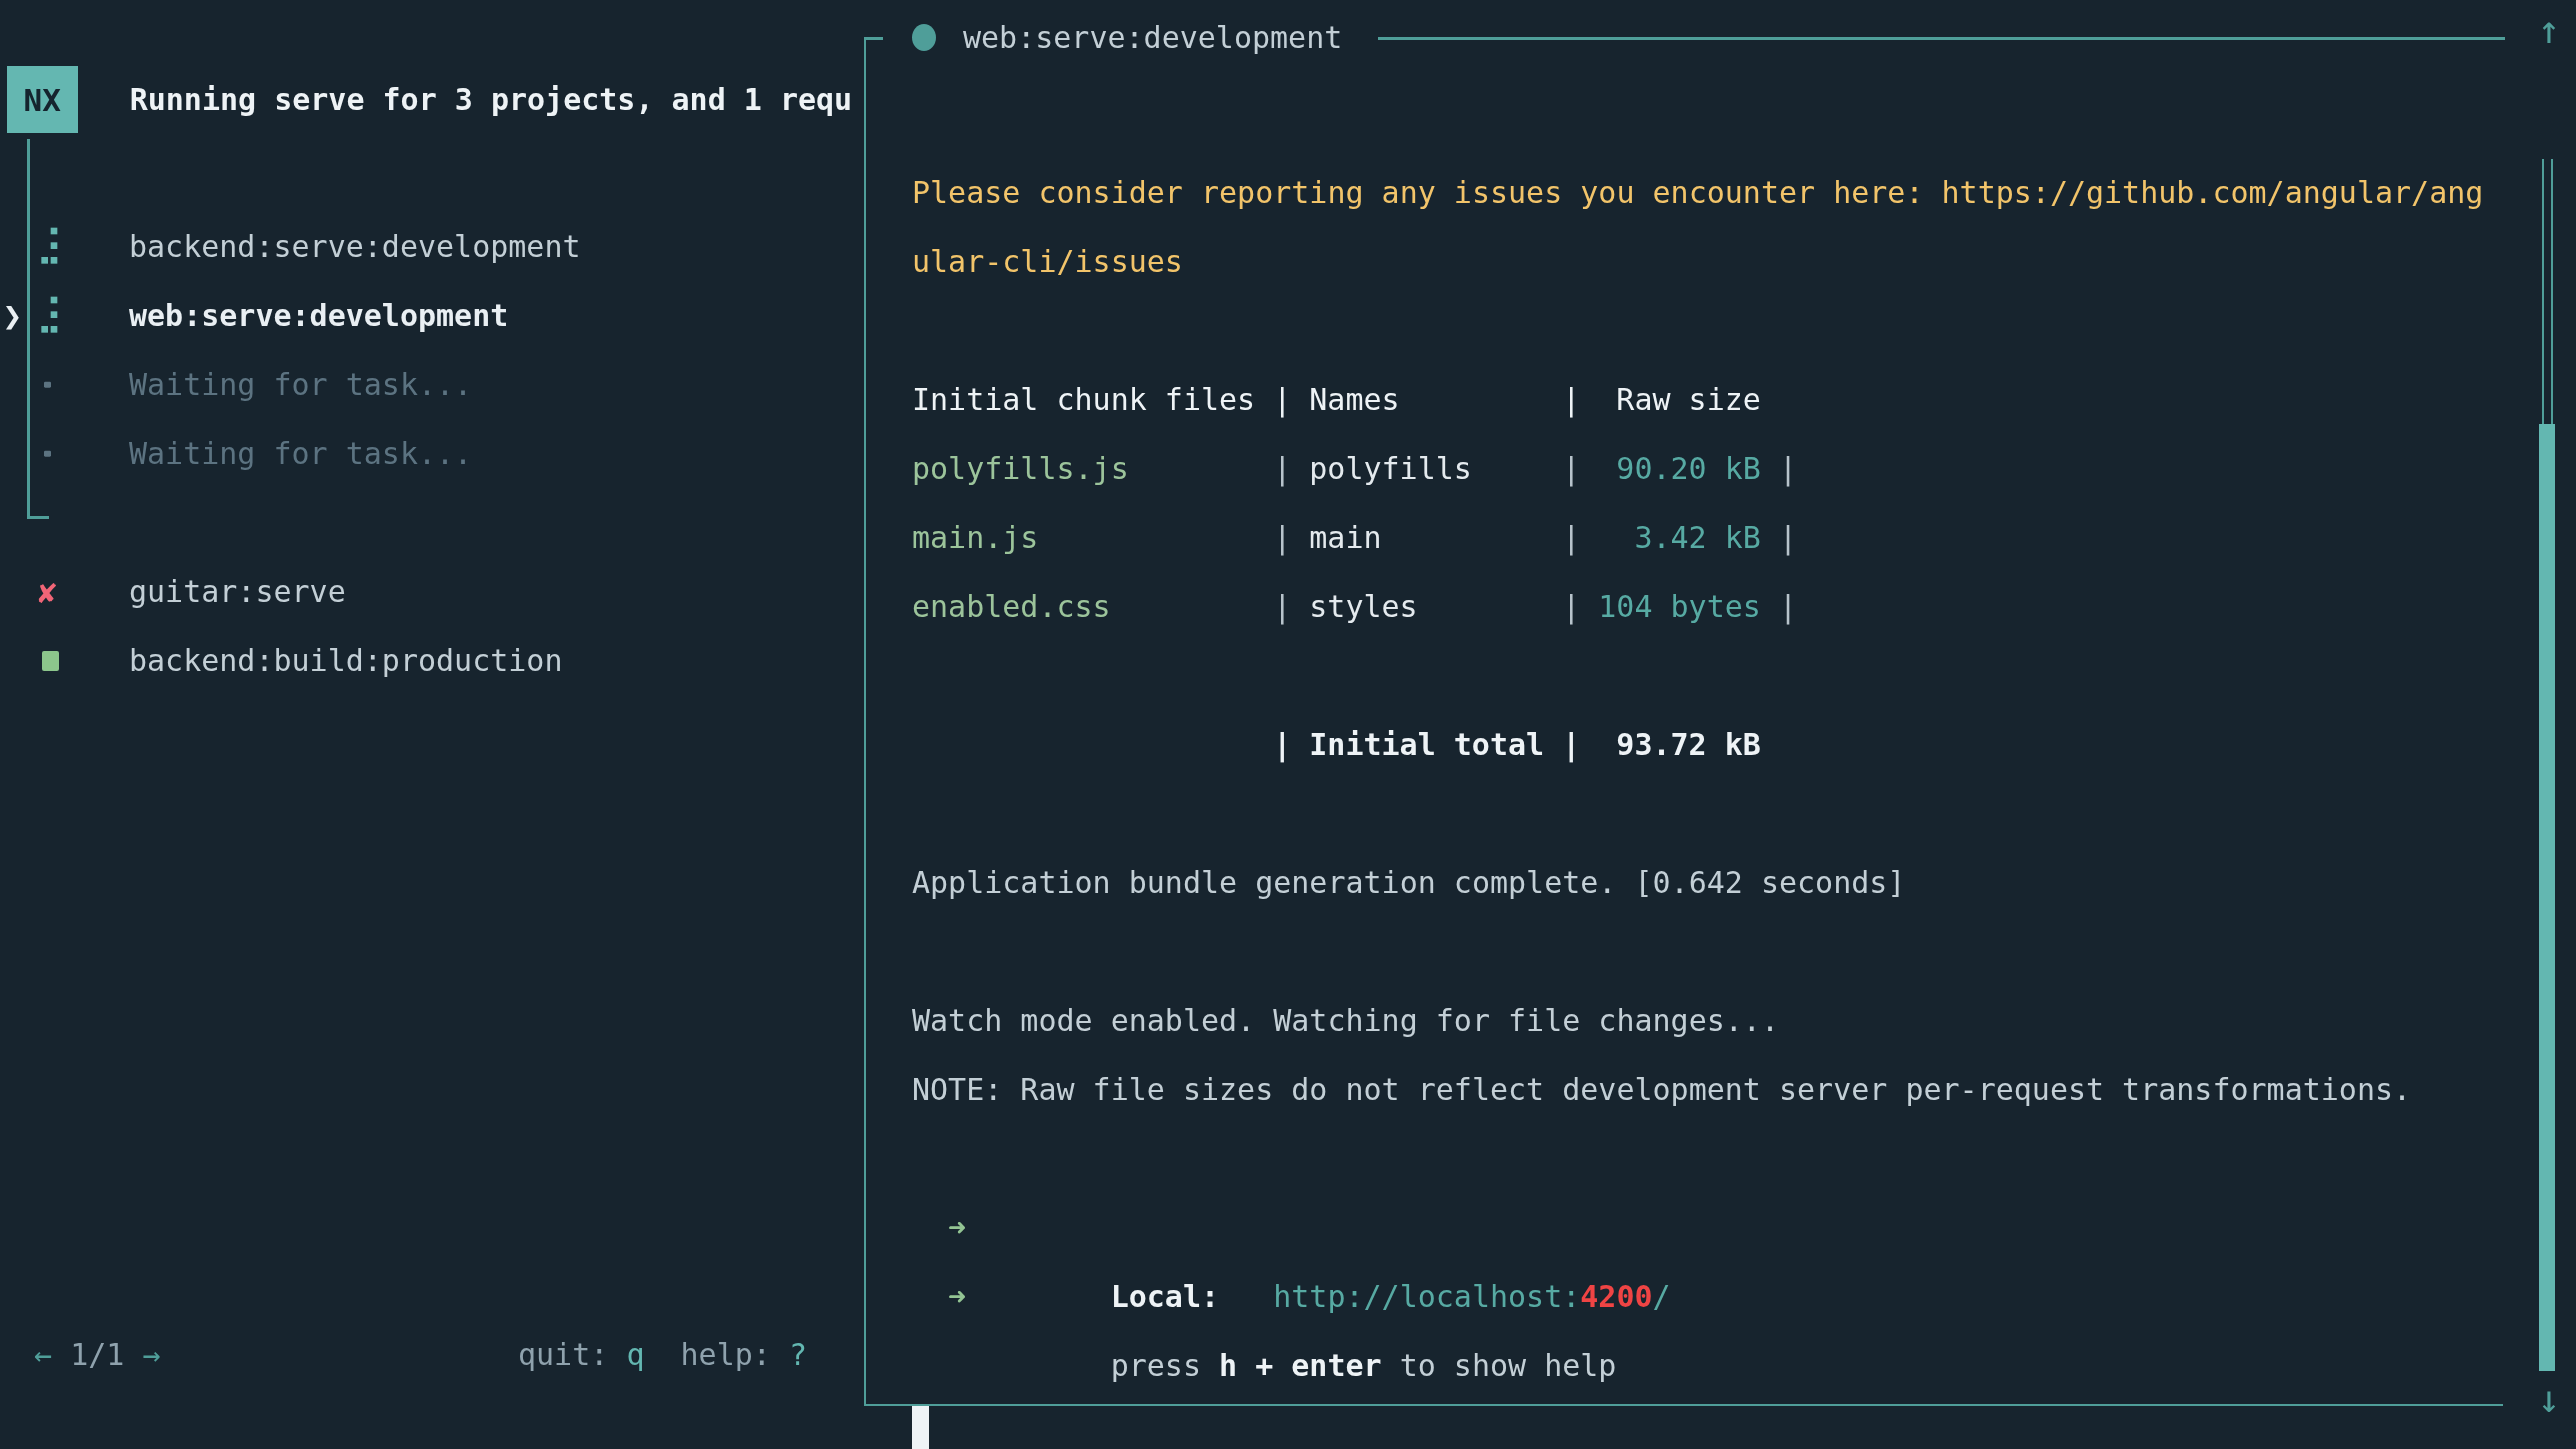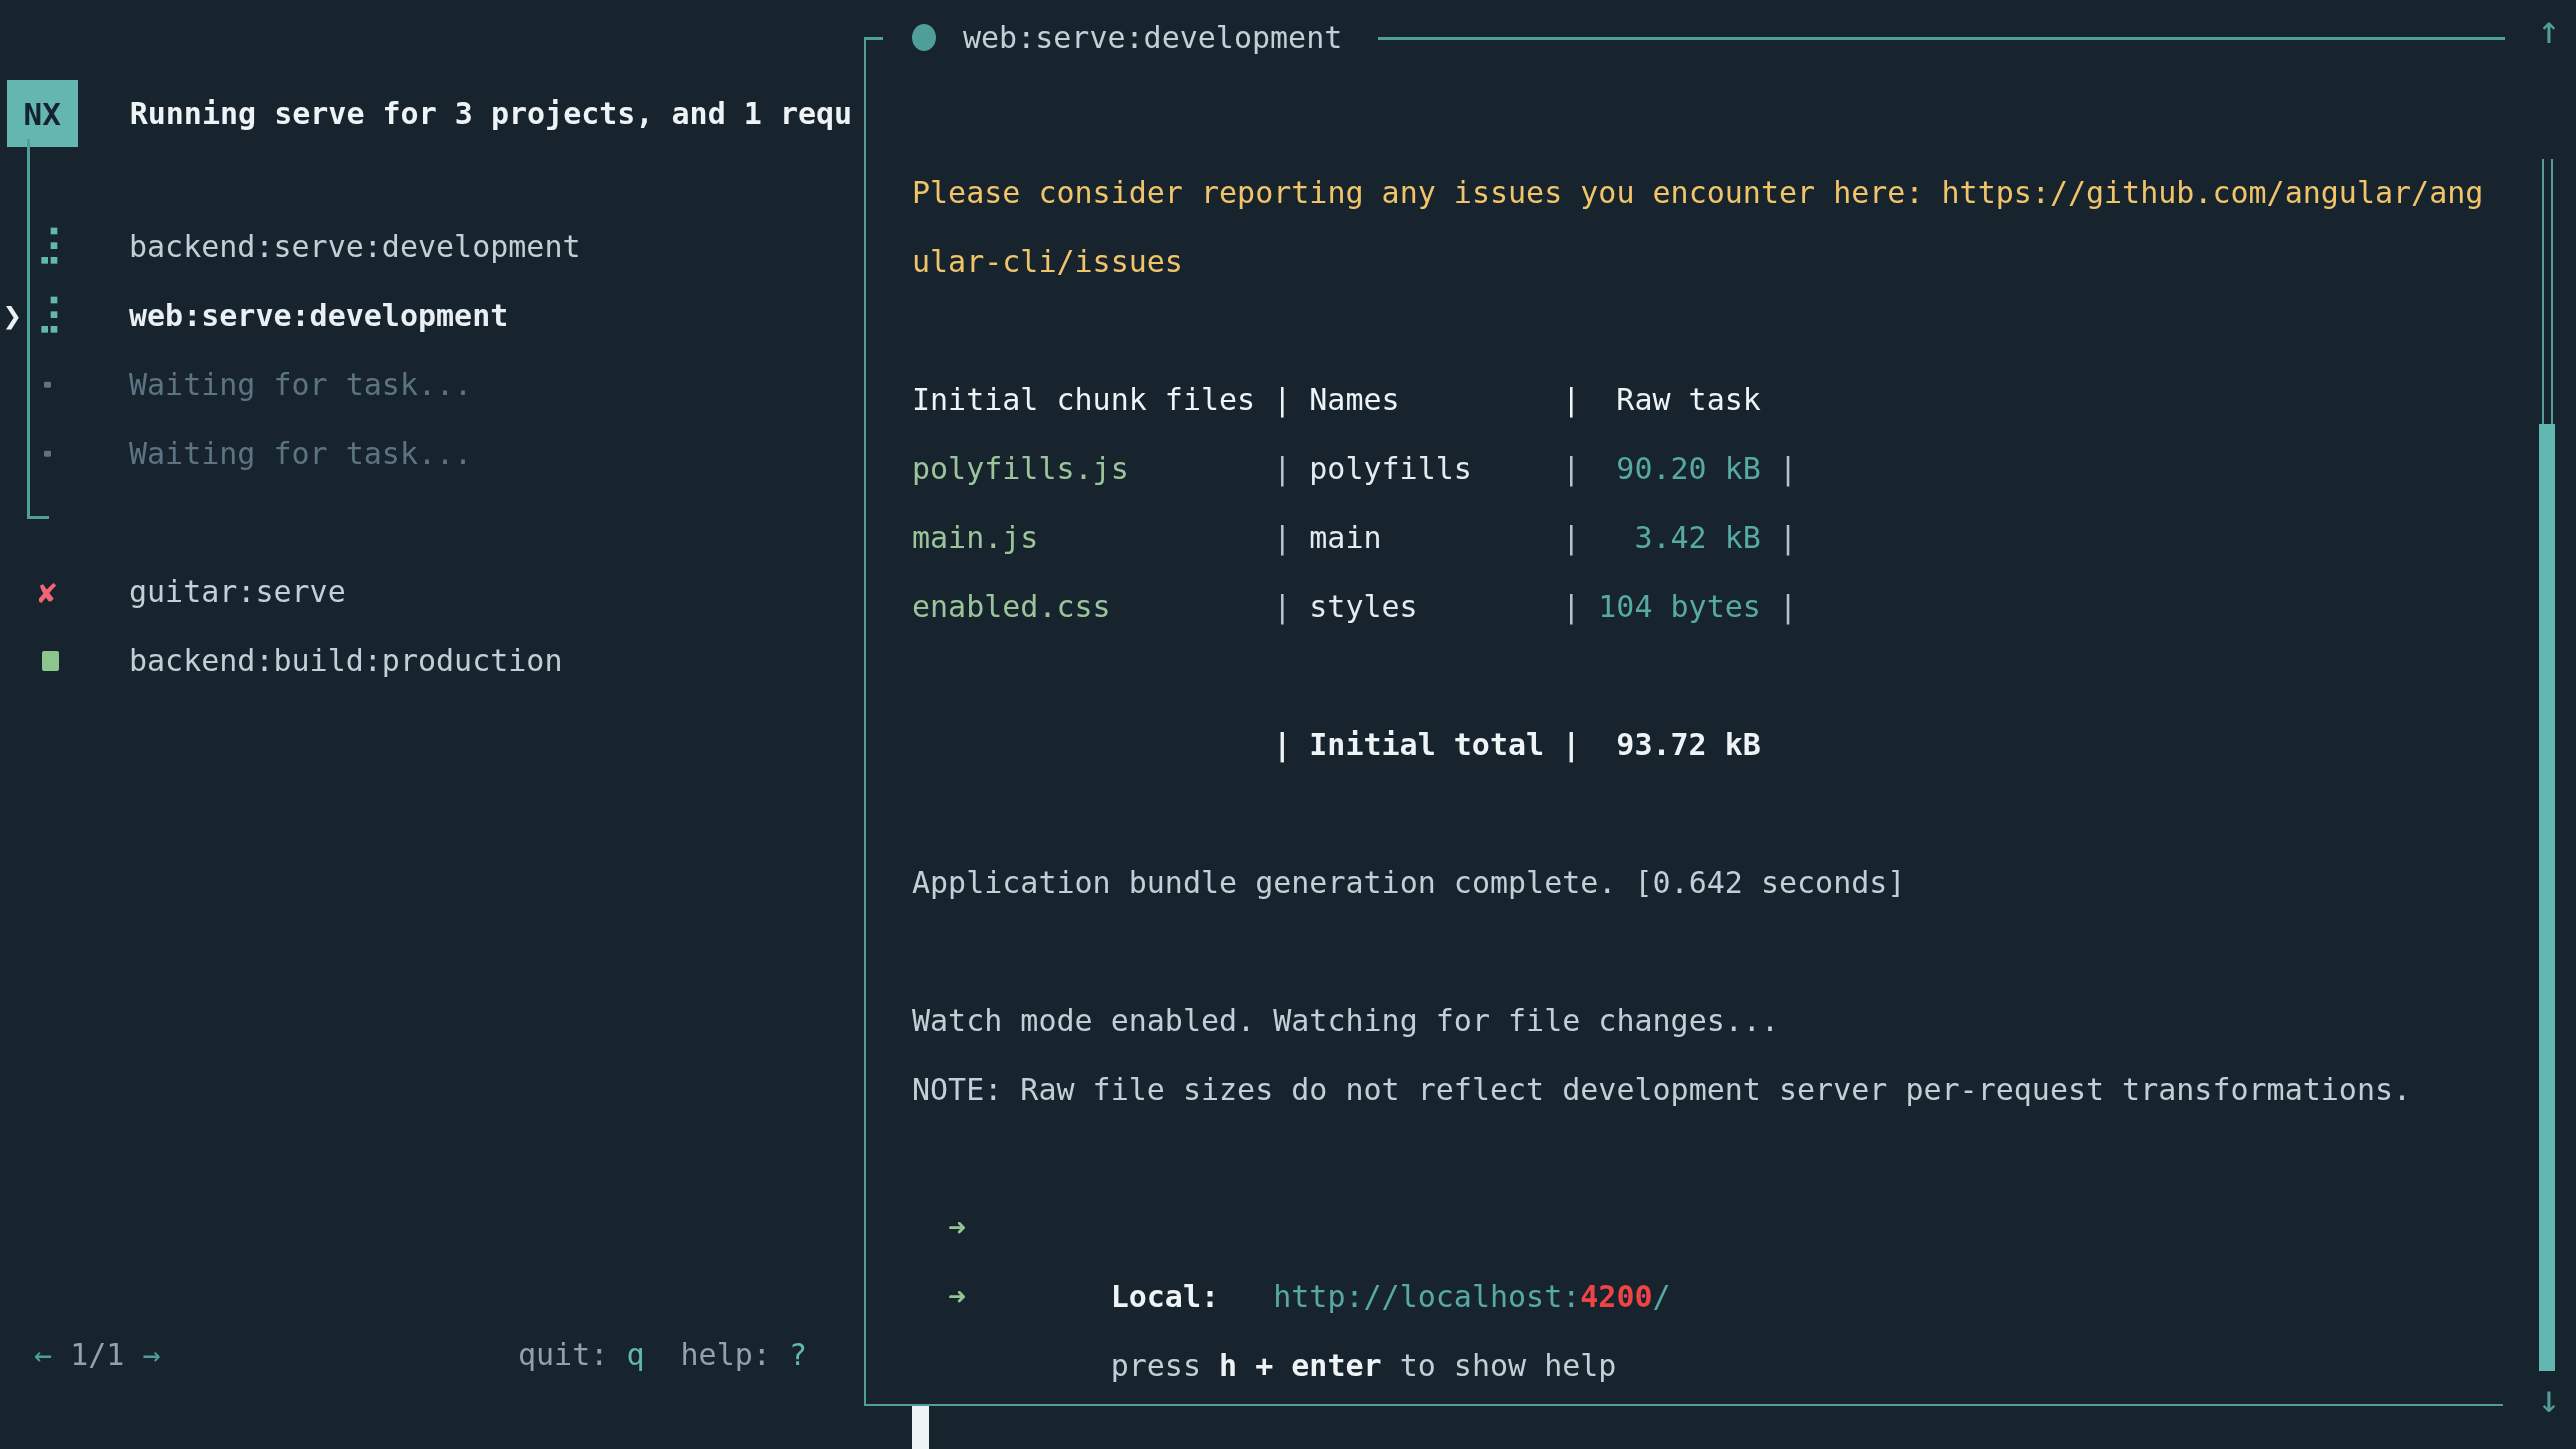--- a/index.html
+++ b/index.html
@@ -9,21 +9,21 @@
     font-family:"DejaVu Sans Mono", monospace;
     font-size:30px;
     color:#c3cfd6;
   }
 
   
   .sidebar {
     position:absolute; left:0; top:0; width:864px; height:1449px;
     overflow:hidden;
   }
-  .brand-row { position:absolute; left:6.7px; top:80px; height:67px; display:flex; align-items:center; }
+  .brand-row { position:absolute; left:6.7px; top:66px; height:67px; display:flex; align-items:center; }
   .nx-badge {
     width:71px; height:67px; background:#64b7b1; color:#15242e;
     display:flex; align-items:center; justify-content:center;
     font-weight:bold; font-size:31px; flex:0 0 auto;
   }
   .header-title {
     margin-left:52px; font-weight:bold; color:#eef3f6; white-space:pre;
   }
   .tree {
     position:absolute; left:27px; top:139px; width:21.5px; height:380px;
@@ -196,21 +196,21 @@
 
     <div class="line yellow">Please consider reporting any issues you encounter here: https://github.com/angular/ang</div>
     <div class="line yellow">ular-cli/issues</div>
     <div class="line"></div>
 
     <div class="line tl hdr">
       <span class="c-f">Initial chunk files</span>
       <span class="c-p">|</span>
       <span class="c-n">Names</span>
       <span class="c-p">|</span>
-      <span class="c-s">Raw task</span>
+      <span class="c-s">Raw size</span>
     </div>
 
     <div class="line tl row">
       <span class="c-f">polyfills.js</span>
       <span class="c-p">|</span>
       <span class="c-n">polyfills</span>
       <span class="c-p">|</span>
       <span class="c-s">90.20 kB</span>
       <span class="c-sp"></span>
       <span class="c-p c-tp">|</span>

